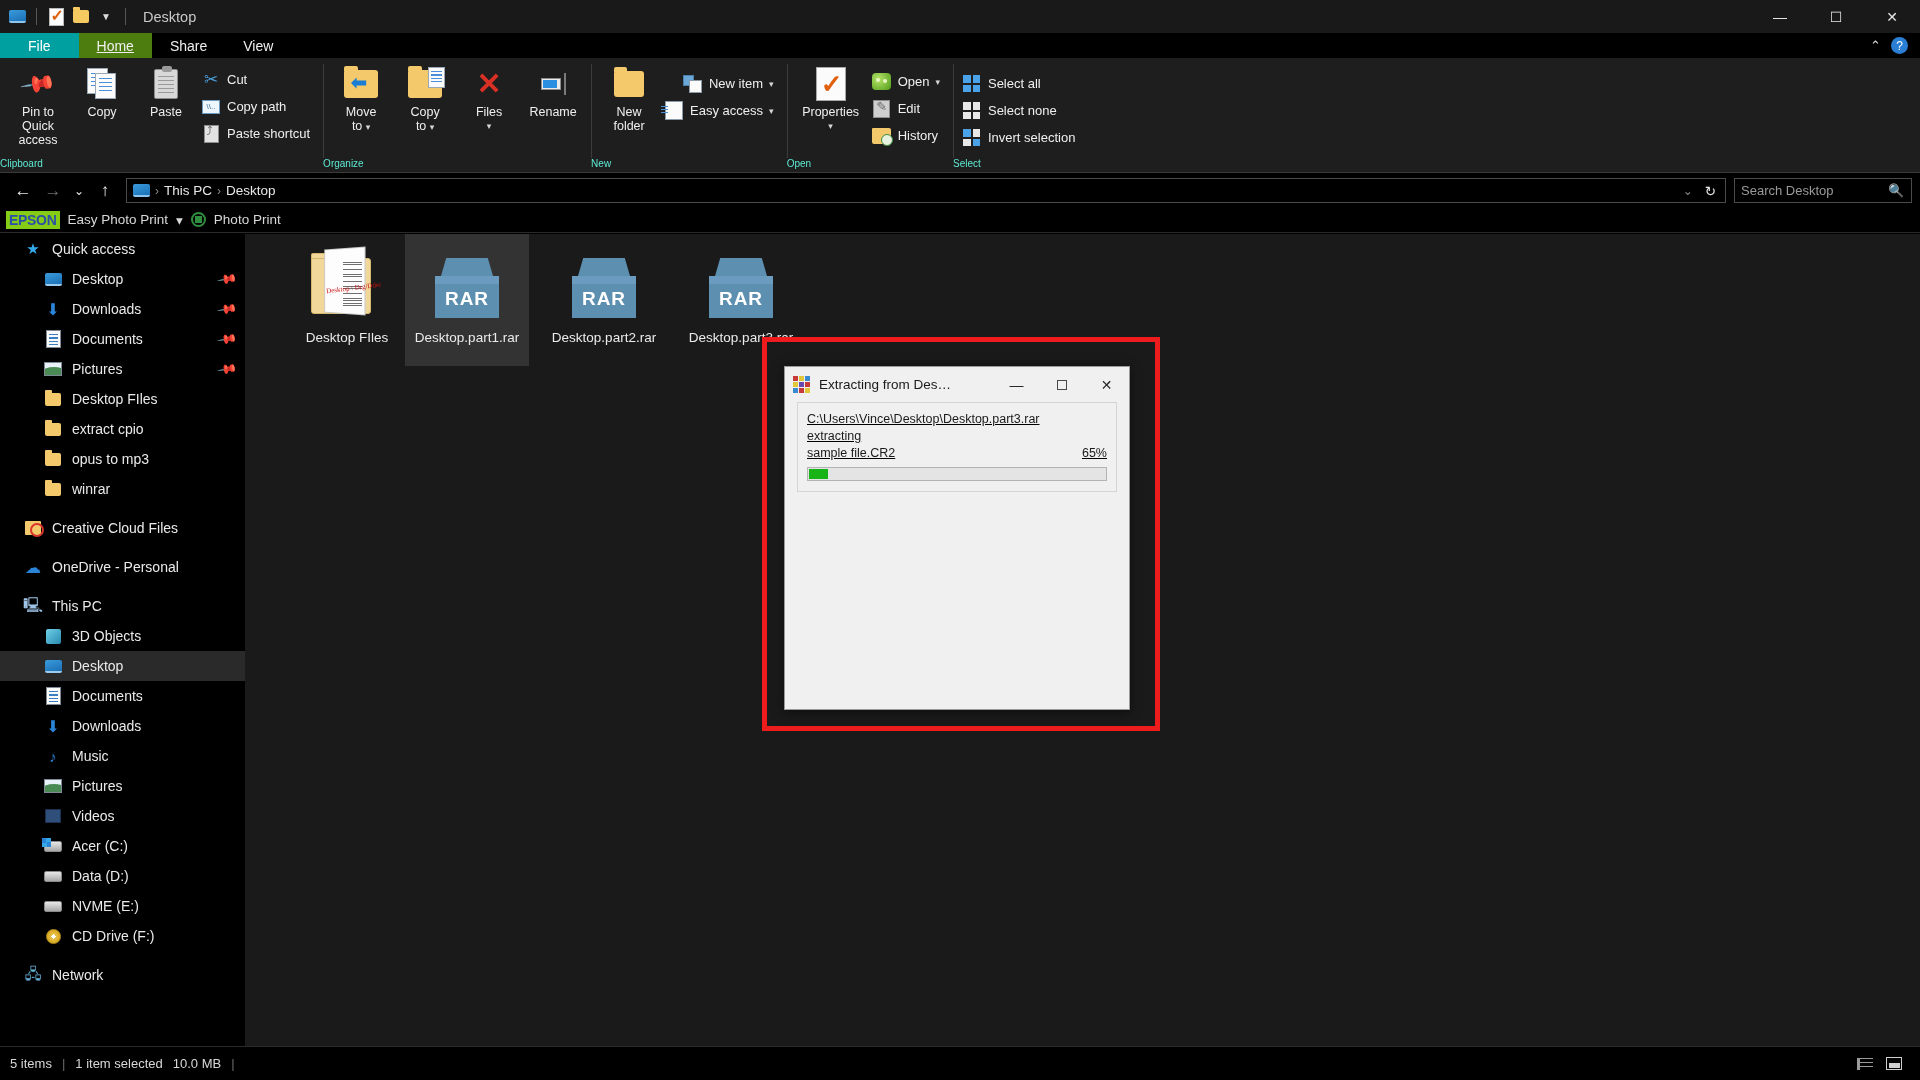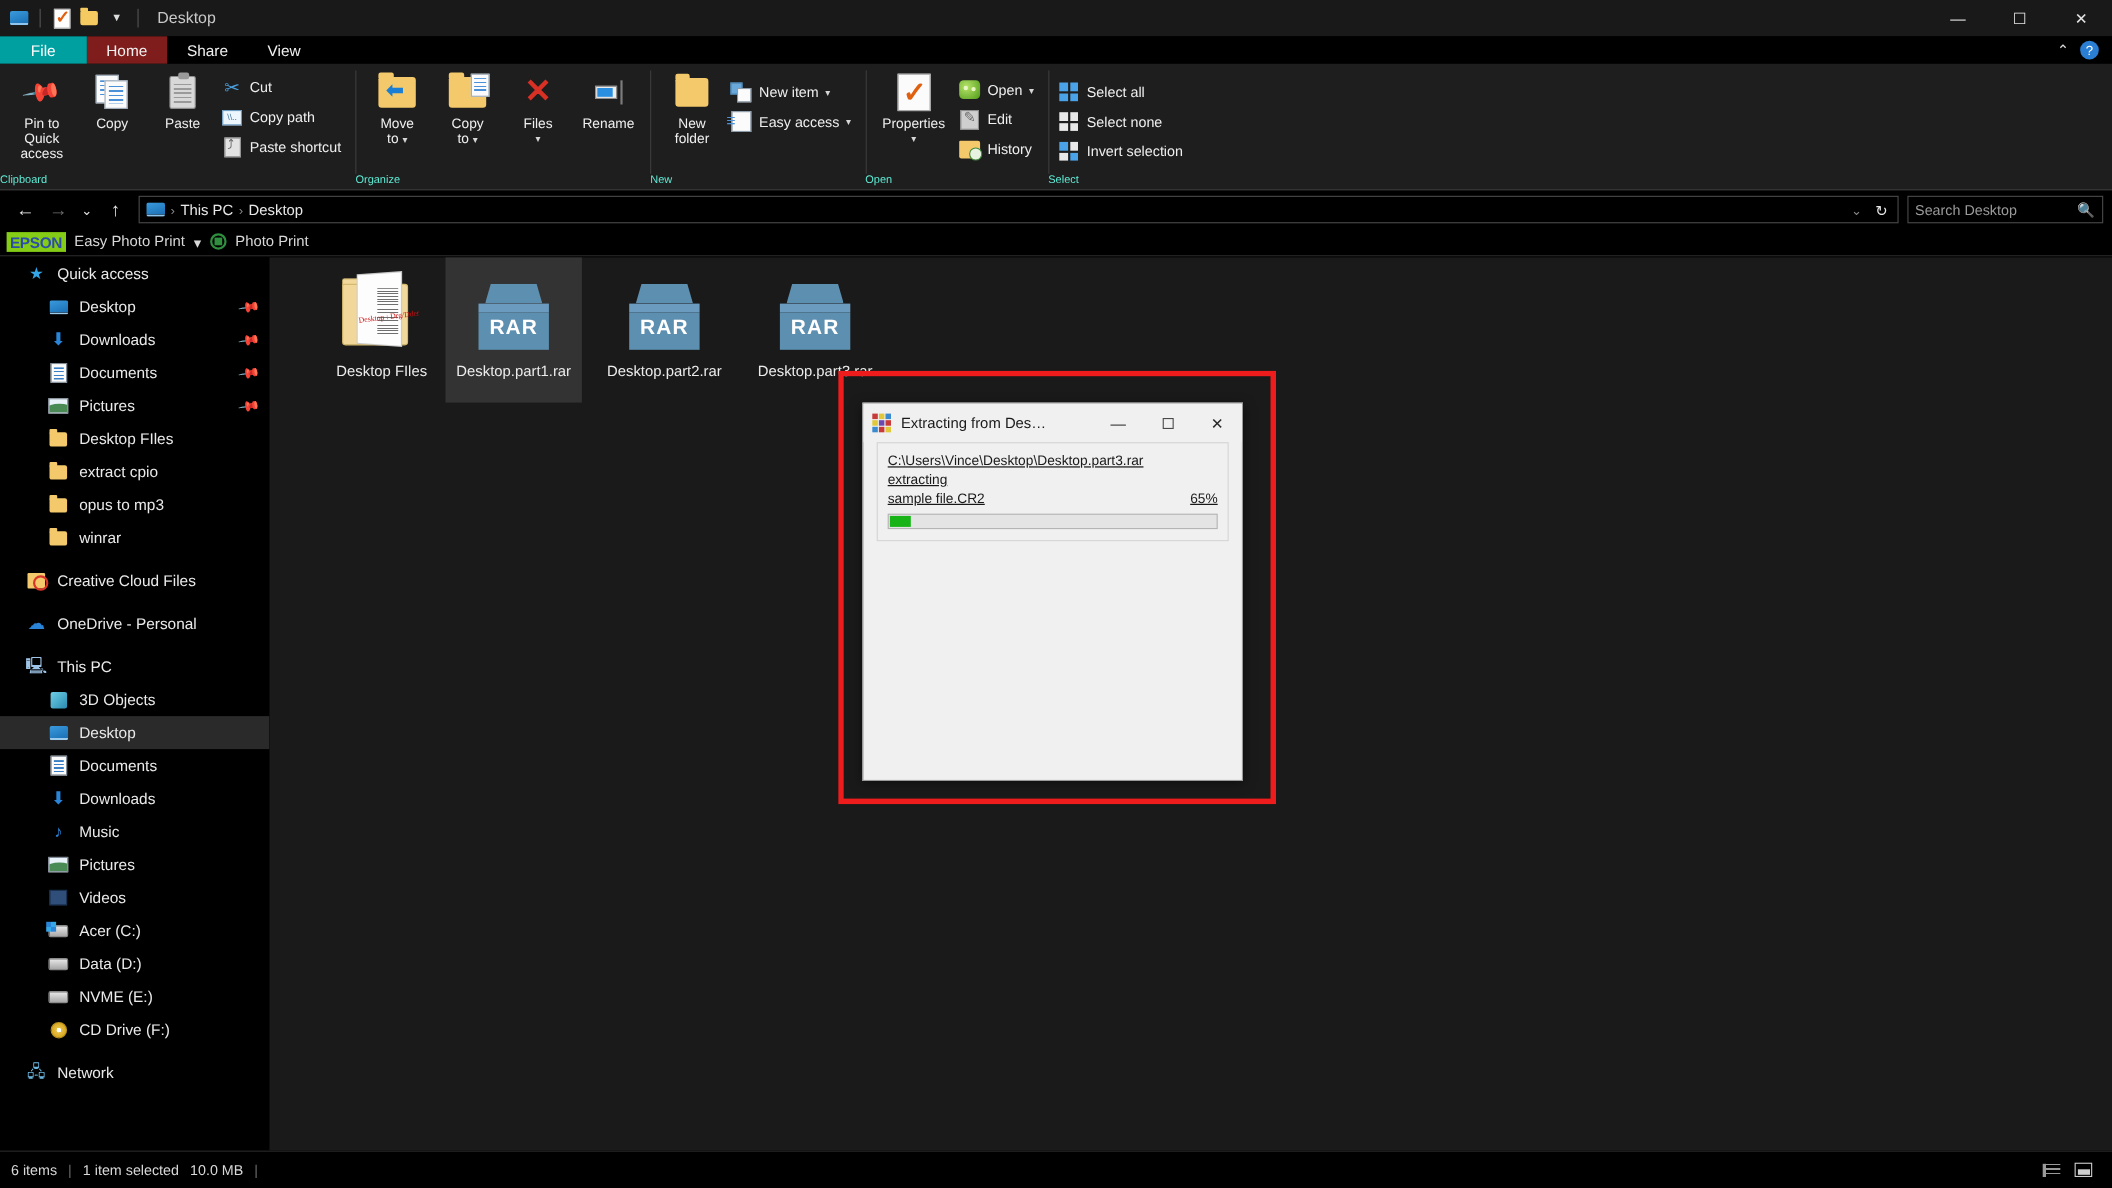--- a/index.html
+++ b/index.html
@@ -48,21 +48,21 @@
   .wc { width: 56px; height: 33px; display:flex; align-items:center; justify-content:center;
         color: #e4e4e4; font-size: 14px; }
 
   
   #ribbon-tabs {
     position: absolute; top: 33px; left: 0; width: 1920px; height: 25px;
     background: #000; display: flex; align-items: stretch;
   }
   .rtab { padding: 0 18px; display: flex; align-items: center; color: #f0f0f0; font-size: 14px; }
   .rtab.file { background: #00a0a0; color: #fff; padding: 0 28px; }
-  .rtab.active { background: #7f1d1d; }
+  .rtab.active { background: #4d7c0f; text-decoration: underline; }
   #ribbon-right { margin-left: auto; display: flex; align-items: center; gap: 10px; padding-right: 12px; }
   .caret-up { color: #dcdcdc; font-size: 13px; }
   .help-circle {
     width: 17px; height: 17px; border-radius: 50%; background: #2a7fd4; color: #fff;
     font-size: 12px; display: flex; align-items: center; justify-content: center;
   }
 
   
   #ribbon {
     position: absolute; top: 58px; left: 0; width: 1920px; height: 115px;
@@ -443,21 +443,21 @@
 
   <div class="rgroup">
     <div class="rgroup-items">
       <div class="big-btn">
         <div class="ic">
             <div class="ic-newfolder"></div>
           </div>
         <span>New</span>
         <span>folder</span>
       </div>
-      <div class="small-col" style="padding-top:7px;">
+      <div class="small-col" style="padding-top:7px;align-items:flex-end;">
         <div class="small-btn">
           <span class="ic">
             <span class="ic-newitem">
                 <span class="a"></span>
                 <span class="b"></span>
               </span>
           </span>
           <span>New item</span>
           <span class="dd">▾</span>
         </div>
@@ -816,21 +816,21 @@
       <div class="wr-bar">
         <div class="fill" id="fill-file" style="width: calc(7% - 2px); background: rgb(23, 179, 23);"></div>
       </div>
     </div>
 
   </div>
 
 </div>
 
 <div id="statusbar">
-  <span class="st-text">6 items</span>
+  <span class="st-text">5 items</span>
   <span class="st-sep">|</span>
   <span class="st-text">1 item selected</span>
   <span class="st-text">10.0 MB</span>
   <span class="st-sep">|</span>
   <span id="st-right">
     <span class="view-btn">
         <span class="vb-details"></span>
       </span>
     <span class="view-btn">
         <span class="vb-large"></span>

